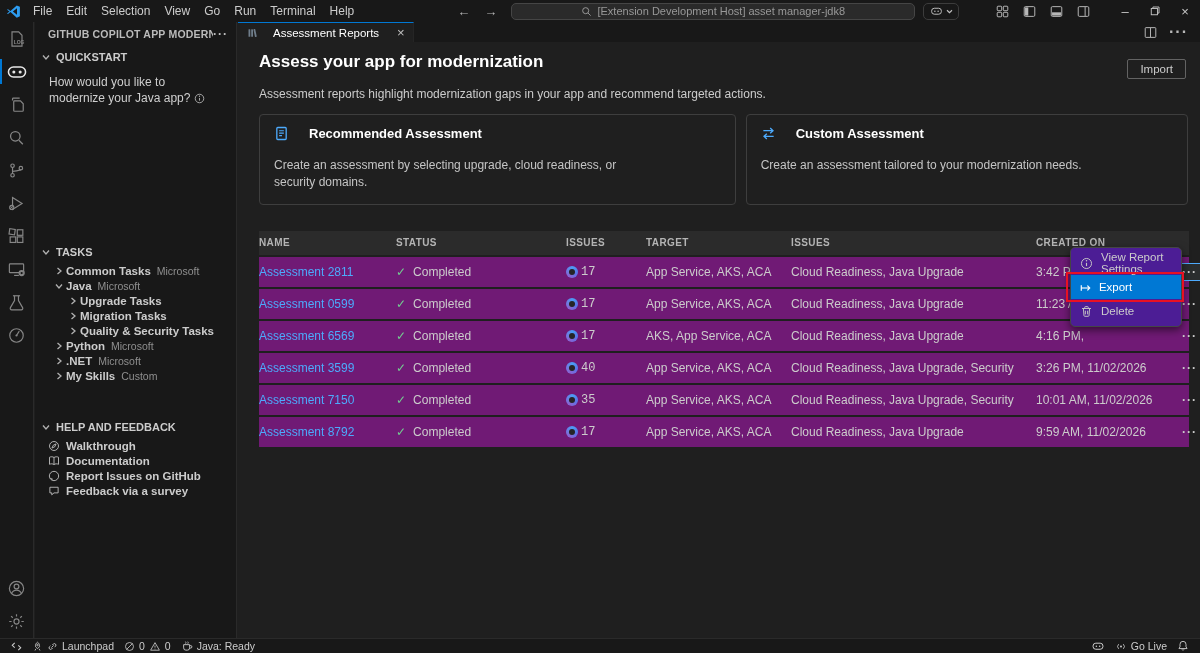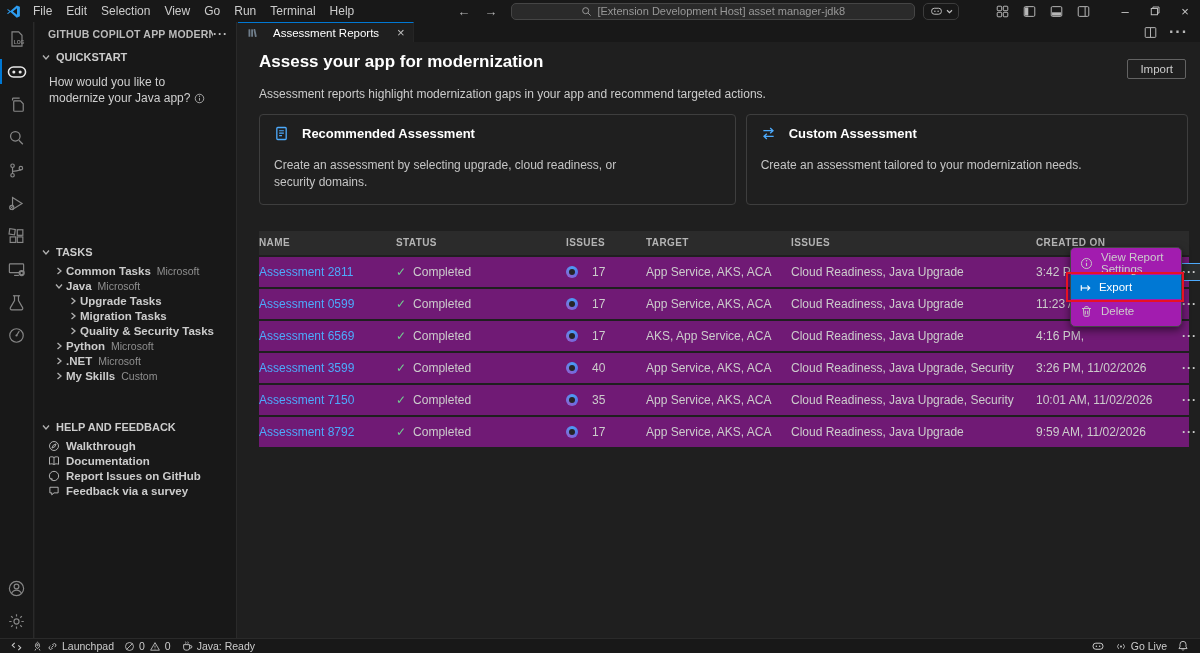--- a/index.html
+++ b/index.html
@@ -74,45 +74,45 @@
   .content { position:absolute; top:20px; left:0; right:0; bottom:0; padding:0 12px 0 21px; }
   .page-title { margin-top:10px; font-size:17px; font-weight:bold; color:#ffffff; }
   .page-sub { margin-top:15px; font-size:12px; color:#cccccc; }
   .import-btn { position:absolute; top:17px; right:14px; height:20px; padding:0 12px;
     background:transparent; border:1px solid #636363; border-radius:2px; color:#cccccc;
     font-size:11.5px; font-family:"Liberation Sans",sans-serif; cursor:pointer; }
   .cards { display:flex; gap:10px; margin-top:13px; }
   .card { border:1px solid #3e3e3e; border-radius:4px; padding:11px 14px 12px 14px; }
   .card.c1 { flex:52; }
   .card.c2 { flex:48; }
-  .card-title { display:flex; align-items:center; gap:13px; font-size:13px; font-weight:bold; color:#ffffff; }
+  .card-title { display:flex; align-items:center; gap:20px; font-size:13px; font-weight:bold; color:#ffffff; }
   .card-desc { margin-top:16px; font-size:12px; color:#c5c5c5; line-height:1.45; }
   .card.c1 .card-desc { max-width:365px; }
   .card.c2 .card-desc { max-width:400px; }
 
   
   .table { margin-top:26px; width:930px; font-size:12px; }
   .tgrid { display:grid; grid-template-columns:137px 170px 80px 145px 245px 130px 1fr; align-items:center; }
   .thead { height:24px; background:#2b2b2b; font-size:10px; font-weight:bold; color:#b4b4b4;
     letter-spacing:.4px; }
   .trow { height:30px; background:#701a75; margin-top:2px; color:#cccccc; }
   .cell-name { color:#4daafc; cursor:pointer; }
   .cell-status { display:flex; align-items:center; gap:7px; }
   .checkmark { color:#73c991; font-size:12px; }
-  .cell-issues { display:flex; align-items:center; gap:14px; }
+  .cell-issues { display:flex; align-items:center; gap:3px;font-family:Liberation Mono, monospace; }
   .donut { width:12px; height:12px; border-radius:50%; position:relative;
     background:conic-gradient(from 210deg, #8a63d2, #4a9cf5 45%, #5a74e8 70%, #8a63d2); }
   .donut::after { content:""; position:absolute; inset:3px; border-radius:50%; background:#252526; }
   .cell-actions { display:flex; justify-content:flex-start; padding-left:8px; }
   .row-more { color:#cccccc; letter-spacing:1px; font-weight:bold; font-size:12px; padding:0 7px;
     border-radius:4px; border:1px solid transparent; line-height:16px; }
   .row-more.focused { border-color:#4daafc; background:#2a2d2e; }
 
   
-  .ctx-menu { position:absolute; left:1070px; top:247px; width:112px; background:#a21caf;
+  .ctx-menu { position:absolute; left:1070px; top:247px; width:112px; background:#4c1d95;
     border:1px solid #454545; border-radius:5px; box-shadow:0 3px 8px rgba(0,0,0,.55);
     padding:3px 0; z-index:60; font-size:11.5px; }
   .ctx-item { height:24px; display:flex; align-items:center; gap:8px; padding:0 9px; color:#cccccc; position:relative; }
   .ctx-item .ico { color:#c5c5c5; }
   .ctx-item.selected { background:#0078d4; color:#ffffff; }
   .ctx-item.selected .ico { color:#ffffff; }
   .export-glyph { font-size:13px; line-height:1; }
   .red-annotation { position:absolute; left:-5px; right:-3px; top:-3px; bottom:-3px;
     border:2px solid #e81123; pointer-events:none; z-index:2; }
 

